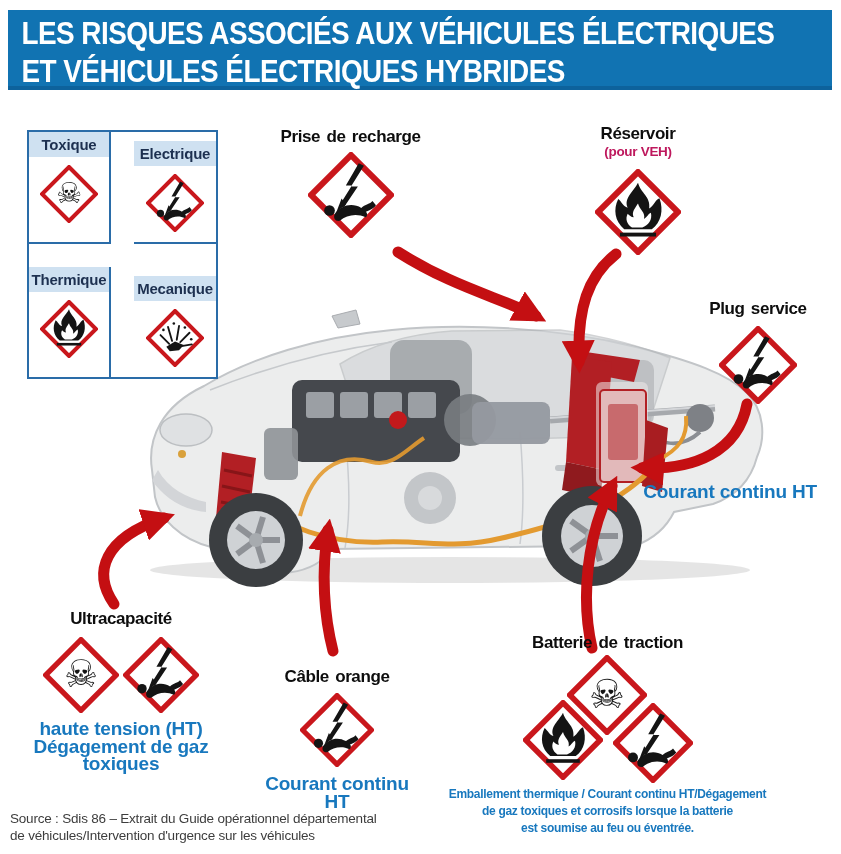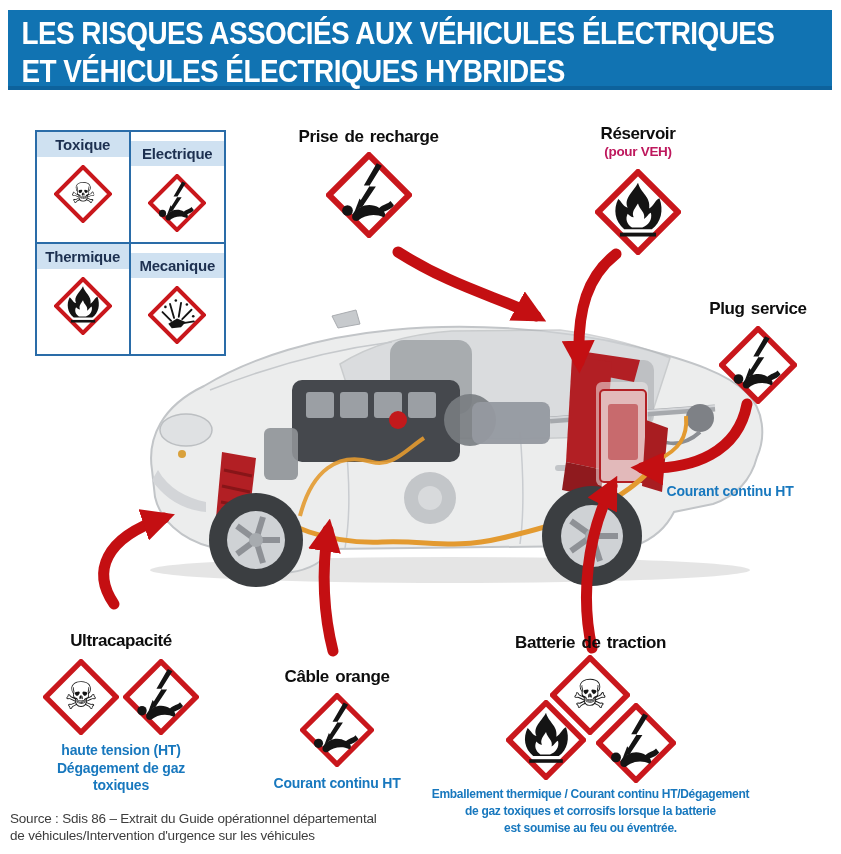--- a/index.html
+++ b/index.html
@@ -12,55 +12,55 @@
   .banner{
     position:absolute;left:8px;top:10px;width:824px;height:80px;
     background:#1173b2;border-bottom:4px solid #0d629c;box-sizing:border-box;z-index:2;
   }
   .banner-text{
     padding:5px 0 0 15px;color:#fff;font-weight:700;font-size:31px;line-height:38px;
     letter-spacing:-0.6px;transform:scaleX(0.9);transform-origin:0 0;white-space:nowrap;width:920px;
   }
   
   .legend{
-    position:absolute;left:35px;top:130px;width:191px;border:2px solid #2a6ca8;
-    display:grid;grid-template-columns:1fr 1fr;background:#fff;box-sizing:border-box;z-index:2;
+    position:absolute;left:27px;top:130px;width:191px;border:2px solid #2a6ca8;
+    display:grid;grid-template-columns:1fr 1fr;background:#fff;box-sizing:border-box;z-index:2;gap:23px;
   }
   .legend-cell{border-right:2px solid #2a6ca8;border-bottom:2px solid #2a6ca8;}
   .legend-cell:nth-child(2n){border-right:none;margin-top:9px;}
   .legend-cell:nth-child(n+3){border-bottom:none;}
   .legend-head{
     background:#cfe1f1;text-align:center;font-weight:700;font-size:15px;color:#1d3050;
     padding:4px 0;letter-spacing:-0.2px;
   }
   .legend-icon{height:62px;display:flex;align-items:center;justify-content:center;padding:6px 0 8px;}
   .legend-icon .diamond{width:58px;}
   
   .callout{position:absolute;text-align:center;z-index:2;}
   .callout-title{font-weight:700;font-size:17px;color:#0d0d0d;letter-spacing:-0.4px;word-spacing:2px;line-height:20px;}
   .callout-sub{font-weight:700;font-size:13.5px;color:#be185d;letter-spacing:-0.3px;line-height:16px;}
   .diamond-row{display:flex;justify-content:center;align-items:flex-start;}
   .diamond{display:inline-block;}
   .diamond svg{display:block;width:100%;height:auto;}
-  .note{color:#1878be;font-weight:700;font-size:14px;line-height:17.5px;letter-spacing:-0.2px;}
-  #co-prise{left:281px;top:127px;width:175px;}
+  .note{color:#1878be;font-weight:700;font-size:19px;line-height:17.5px;letter-spacing:-0.2px;}
+  #co-prise{left:263px;top:127px;width:175px;}
   #co-prise .diamond{width:86px;margin-top:5px;}
   #co-reservoir{left:562px;top:124px;width:152px;}
   #co-reservoir .diamond{width:86px;margin-top:9px;}
   #co-plug{left:688px;top:299px;width:140px;}
   #co-plug .diamond{width:78px;margin-top:7px;}
   #note-flash{left:637px;top:483px;width:186px;z-index:2;position:absolute;text-align:center;}
-  #co-ultracap{left:28px;top:631px;width:186px;}
+  #co-ultracap{left:28px;top:609px;width:186px;}
   #co-ultracap .diamond{width:76px;margin-top:8px;}
   #co-ultracap .diamond-row{gap:4px;}
   #co-ultracap .note{margin-top:7px;}
   #co-cable{left:263px;top:667px;width:148px;}
   #co-cable .diamond{width:74px;margin-top:6px;}
   #co-cable .note{margin-top:4px;}
-  #co-batterie{left:408px;top:633px;width:365px;}
+  #co-batterie{left:425px;top:633px;width:365px;}
   .cluster{position:relative;height:130px;margin-top:2px;}
   .cluster .diamond{position:absolute;width:80px;}
   #cl-skull{left:142px;top:0;}
   #cl-flame{left:98px;top:45px;}
   #cl-elec{left:188px;top:48px;}
   #co-batterie .note{margin-top:1px;font-size:12px;letter-spacing:-0.3px;line-height:17px;}
   
   .source{
     position:absolute;left:10px;top:810px;font-size:13.5px;line-height:17px;
     color:#3d3d3d;letter-spacing:-0.2px;z-index:2;font-weight:400;

